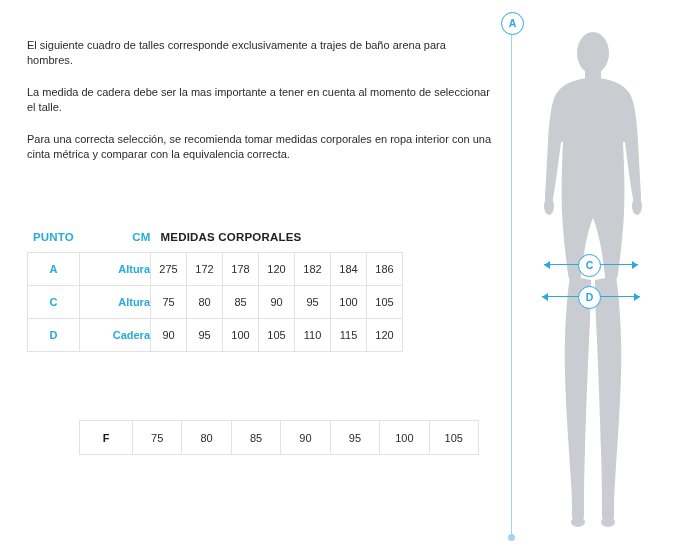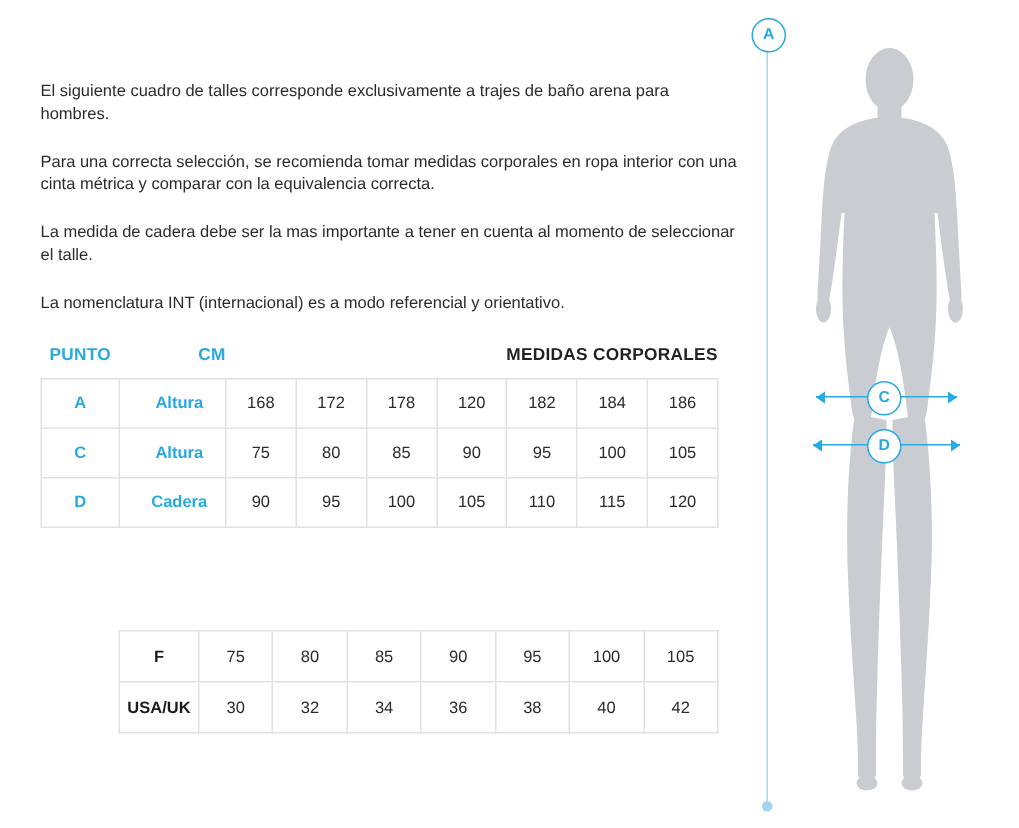--- a/index.html
+++ b/index.html
@@ -29,32 +29,32 @@
     width: 500px;
     height: 552px;
   }
   .intro {
     position: absolute;
     left: 27px;
     top: 38px;
     width: 465px;
   }
   .intro p {
-    margin: 16px 0 17px 0;
+    margin: 0 0 17px 0;
     font-size: 11px;
     line-height: 15px;
     color: #2b2b2b;
   }
 
   
   .table-wrap {
     position: absolute;
     left: 27px;
     top: 222px;
-    width: 452px;
+    width: 376px;
   }
   table {
     border-collapse: collapse;
     width: 100%;
     table-layout: fixed;
   }
   table td, table th {
     border: 1px solid #e2e2e2;
     height: 32px;
     text-align: center;
@@ -68,37 +68,37 @@
     height: 30px;
     font-weight: bold;
     font-size: 11.5px;
     letter-spacing: .2px;
   }
   .hdr-blue {
     color: #28a9e0;
   }
   .hdr-dark {
     color: #222;
-    text-align: right;
+    text-align: left;
     padding-left: 10px !important;
   }
   .col-point {
     width: 52px;
   }
   .col-label {
     width: 62px;
   }
   .pt {
     color: #28a9e0;
     font-weight: bold;
   }
   .lbl {
     color: #28a9e0;
     font-weight: bold;
-    text-align: center;
+    text-align: right;
     padding-left: 9px !important;
   }
 
   .table2-wrap {
     position: absolute;
     left: 79px;
     top: 420px;
     width: 400px;
   }
   .table2 td {
@@ -203,37 +203,36 @@
 </style>
 </head>
 <body>
 
 <div class="page">
 
   <div class="left-col">
 
     <div class="intro">
       <p>El siguiente cuadro de talles corresponde exclusivamente a trajes de baño arena para hombres.</p>
+      <p>La medida de cadera debe ser la mas importante a tener en cuenta al momento de seleccionar el talle.</p>
       <p>Para una correcta selección, se recomienda tomar medidas corporales en ropa interior con una cinta métrica y comparar con la equivalencia correcta.</p>
-      <p>La medida de cadera debe ser la mas importante a tener en cuenta al momento de seleccionar el talle.</p>
-      <p>La nomenclatura INT (internacional) es a modo referencial y orientativo.</p>
     </div>
 
     <div class="table-wrap">
       <table>
         <tbody>
             <tr class="hdr-row">
           <td class="col-point hdr-blue">PUNTO</td>
           <td class="col-label hdr-blue" style="text-align:right; padding-left:9px;">CM</td>
           <td class="hdr-dark" colspan="7">MEDIDAS CORPORALES</td>
         </tr>
         <tr>
           <td class="col-point pt">A</td>
           <td class="col-label lbl">Altura</td>
-          <td>168</td>
+          <td>275</td>
           <td>172</td>
           <td>178</td>
           <td>120</td>
           <td>182</td>
           <td>184</td>
           <td>186</td>
         </tr>
         <tr>
           <td class="col-point pt">C</td>
           <td class="col-label lbl">Altura</td>
@@ -265,30 +264,20 @@
         <tbody>
             <tr>
           <td class="t2-label">F</td>
           <td>75</td>
           <td>80</td>
           <td>85</td>
           <td>90</td>
           <td>95</td>
           <td>100</td>
           <td>105</td>
-        </tr>
-        <tr>
-          <td class="t2-label">USA/UK</td>
-          <td>30</td>
-          <td>32</td>
-          <td>34</td>
-          <td>36</td>
-          <td>38</td>
-          <td>40</td>
-          <td>42</td>
         </tr>
       </tbody>
         </table>
     </div>
   </div>
 
   <div class="figure">
 
     <div class="vline"></div>
     <div class="dot-bottom"></div>

